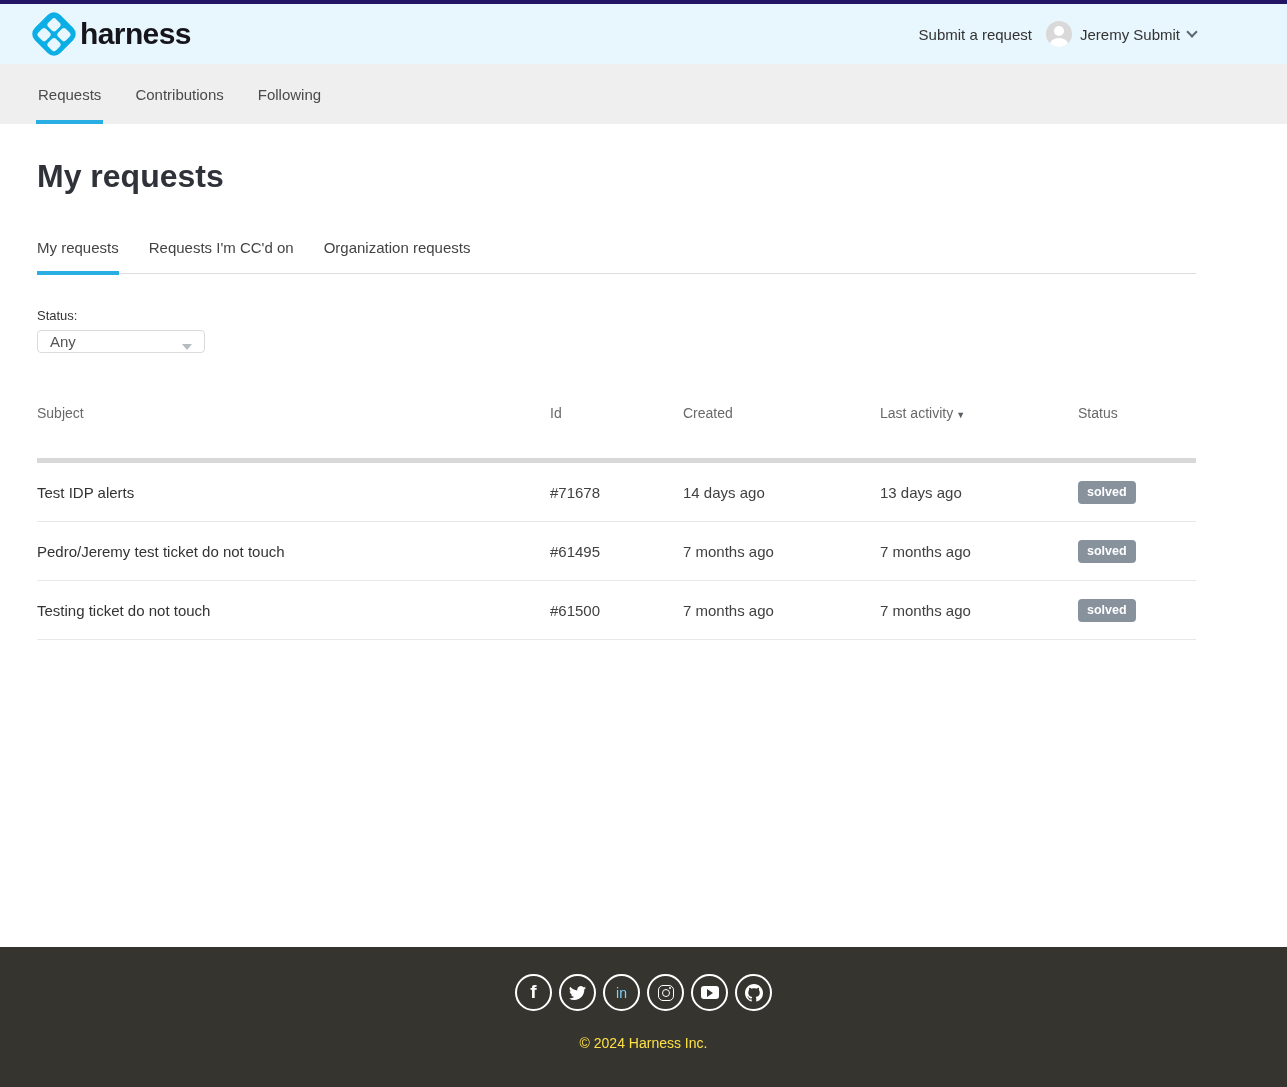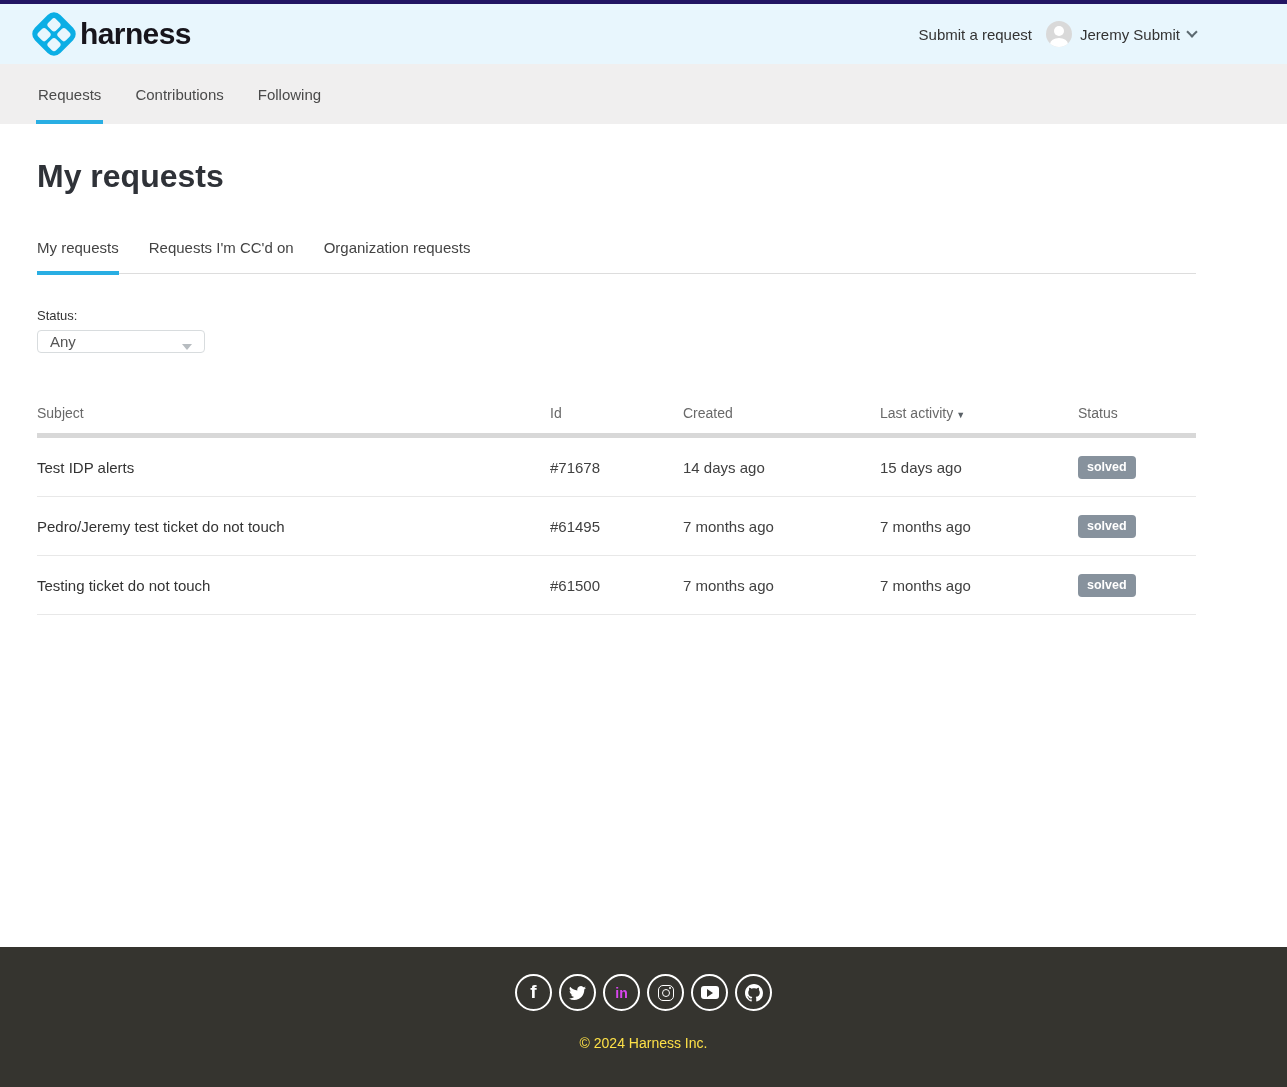--- a/index.html
+++ b/index.html
@@ -122,21 +122,21 @@
   }
 
   
   .req-table { margin-top:52px; }
   .t-head, .t-row {
     display:grid;
     grid-template-columns:1fr 133px 197px 198px 118px;
     align-items:center;
   }
   .t-head {
-    padding-bottom:12px;
+    padding-bottom:37px;
     border-bottom:5px solid #d8d8d8;
     font-size:14px; color:#696969;
   }
   .sort-arrow { font-size:9px; color:#5a6166; margin-left:3px; }
   .t-row {
     border-bottom:1px solid #e8e8e8;
     min-height:59px;
     font-size:15px; color:#414141;
   }
   .t-row .subject { color:#333; cursor:pointer; }
@@ -157,21 +157,21 @@
   }
   .social-row { display:flex; justify-content:center; gap:7px; }
   .soc {
     width:37px; height:37px; border-radius:50%;
     border:2px solid #ffffff;
     display:flex; align-items:center; justify-content:center;
     color:#ffffff; cursor:pointer;
   }
   .soc svg { fill:#ffffff; }
   .glyph-f { font-size:19px; font-weight:700; color:#fff; margin-top:-1px; }
-  .glyph-in { font-size:14px; font-weight:700; color:#d946ef; }
+  .glyph-in { font-size:14px; font-weight:400; color:#7dd3fc; }
   .insta-box {
     width:16px; height:16px; border:1.6px solid #fff; border-radius:5px;
     position:relative;
   }
   .insta-box::before {
     content:""; position:absolute; left:3px; top:3px;
     width:6px; height:6px; border:1.6px solid #fff; border-radius:50%;
   }
   .insta-box::after {
     content:""; position:absolute; right:1.5px; top:1.5px;
@@ -248,21 +248,21 @@
       <div>
         <span>Last activity</span><span class="sort-arrow">▼</span>
       </div>
       <div>Status</div>
     </div>
 
     <div class="t-row">
       <div class="subject">Test IDP alerts</div>
       <div>#71678</div>
       <div>14 days ago</div>
-      <div>15 days ago</div>
+      <div>13 days ago</div>
       <div><span class="badge">solved</span></div>
     </div>
 
     <div class="t-row">
       <div class="subject">Pedro/Jeremy test ticket do not touch</div>
       <div>#61495</div>
       <div>7 months ago</div>
       <div>7 months ago</div>
       <div><span class="badge">solved</span></div>
     </div>

